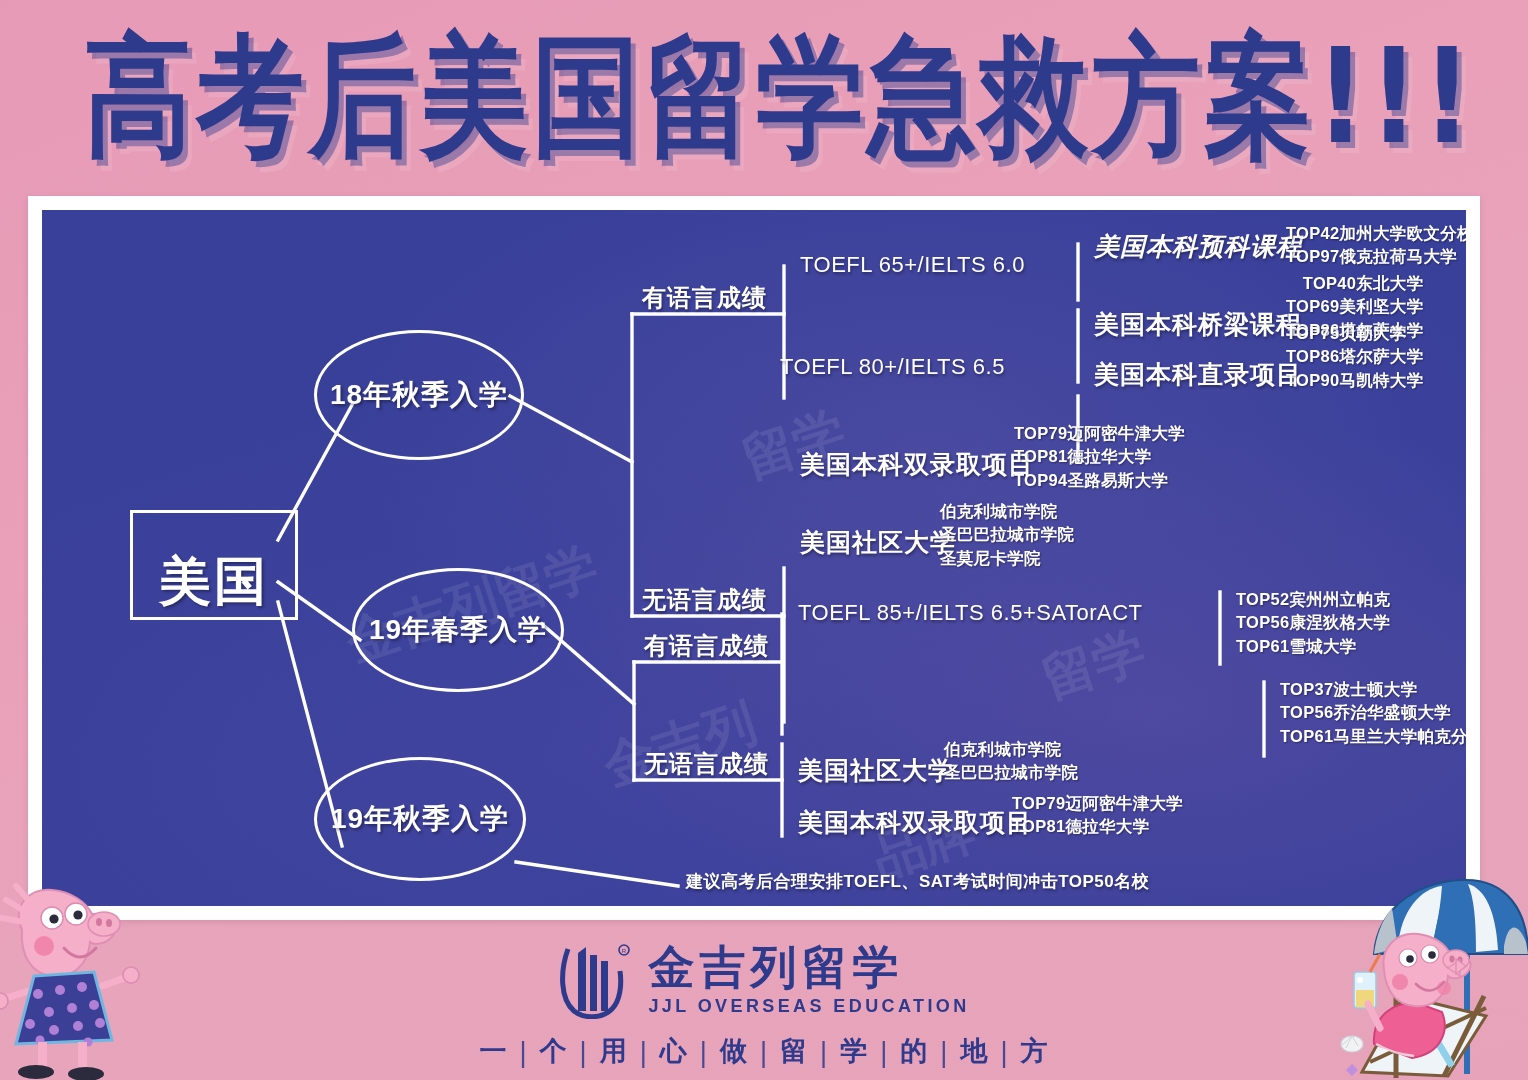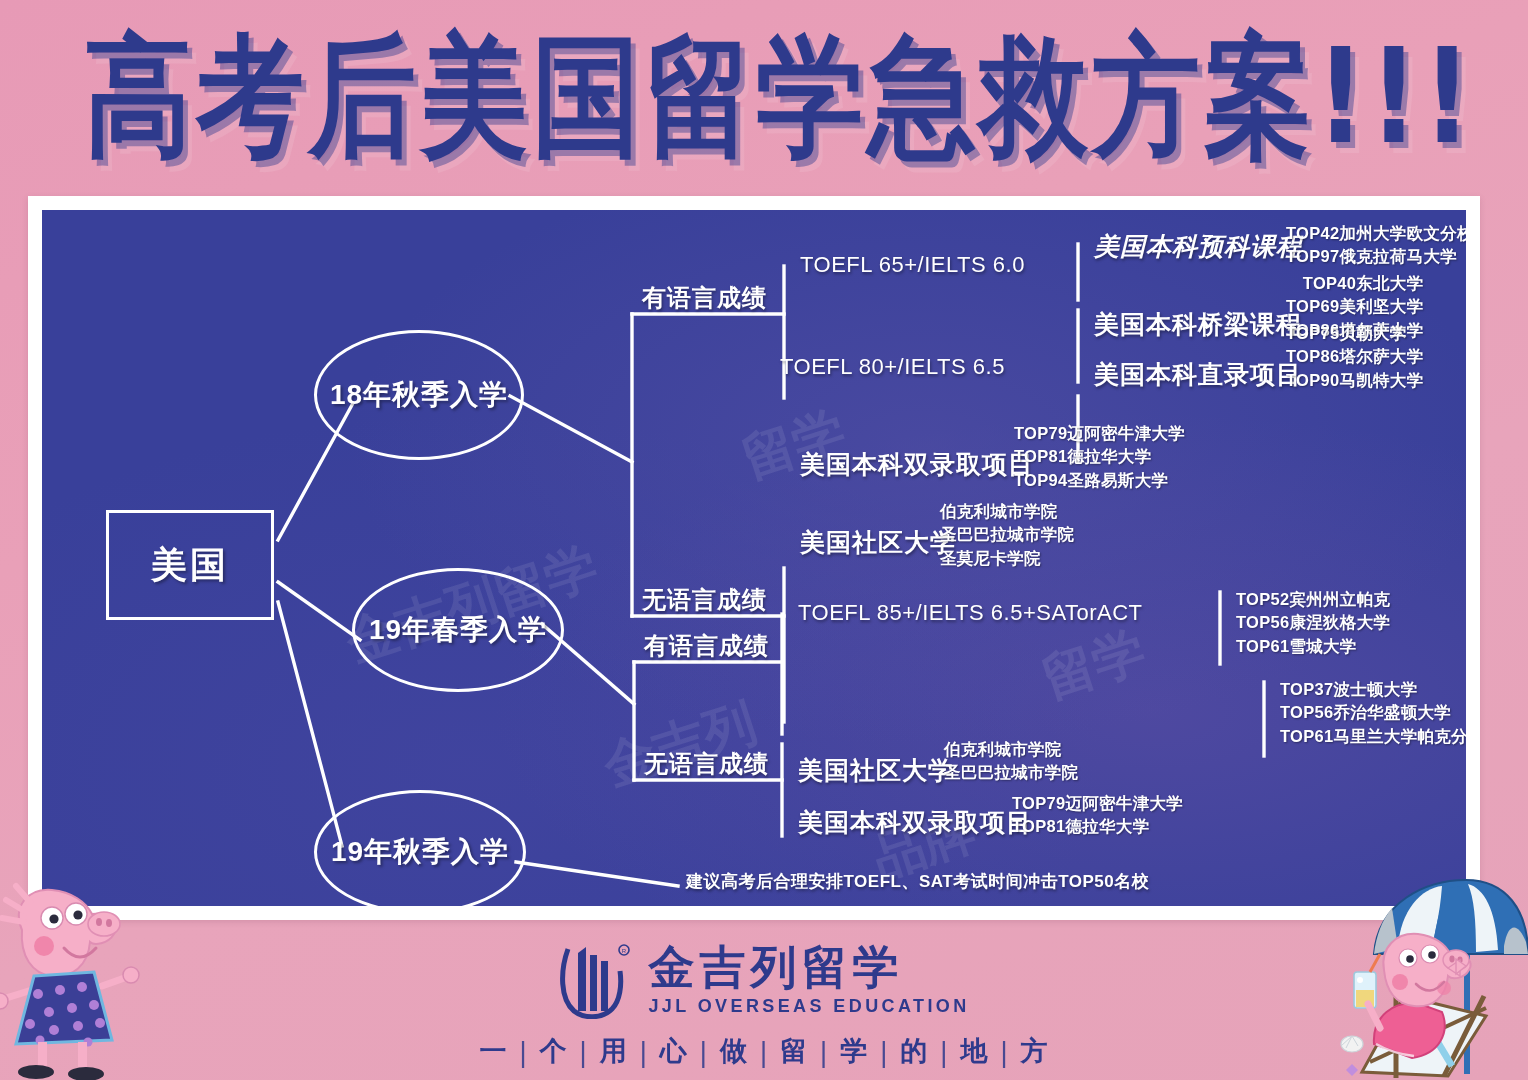--- a/index.html
+++ b/index.html
@@ -55,23 +55,24 @@
     transform: rotate(-18deg); white-space:nowrap;
   }
 
   
   #lines { position: absolute; left:0; top:0; width:100%; height:100%; }
 
   
   .node-box {
     position: absolute;
     border: 3px solid #fff;
-    display: flex; align-items: center; justify-content: center;
-    font-size: 36px; font-weight: bold; letter-spacing: 3px;
+    display: flex; align-items: flex-end; justify-content: center;
+    font-size: 52px; font-weight: bold; letter-spacing: 3px;
     text-shadow: 2px 2px 3px rgba(0,0,0,0.35);
+    margin-left: 24px;
   }
   .node-ellipse {
     position: absolute;
     border: 3px solid #fff;
     border-radius: 50%;
     display: flex; align-items: center; justify-content: center;
     font-size: 28px; font-weight: bold; letter-spacing: 1px;
     text-shadow: 2px 2px 3px rgba(0,0,0,0.38);
     white-space: nowrap;
   }
@@ -197,21 +198,21 @@
   <div class="node-box" style="left:64px; top:300px; width:168px; height:110px;">
     <span>美国</span>
   </div>
 
   <div class="node-ellipse" style="left:272px; top:120px; width:210px; height:130px;">
     <span>18年秋季入学</span>
   </div>
   <div class="node-ellipse" style="left:310px; top:358px; width:212px; height:124px;">
     <span>19年春季入学</span>
   </div>
-  <div class="node-ellipse" style="left:272px; top:580px; width:212px; height:124px;">
+  <div class="node-ellipse" style="left:272px; top:547px; width:212px; height:124px;">
     <span>19年秋季入学</span>
   </div>
 
   <div class="branch-label" style="left:600px; top:72px;">有语言成绩</div>
   <div class="branch-label" style="left:600px; top:374px;">无语言成绩</div>
 
   <div class="req-text" style="left:758px; top:42px;">TOEFL 65+/IELTS 6.0</div>
   <div class="prog-text" style="left:1052px; top:20px;font-style:italic;">美国本科预科课程</div>
   <div class="uni-list" style="left:1244px; top:12px;">
     <div>TOP42加州大学欧文分校</div>

